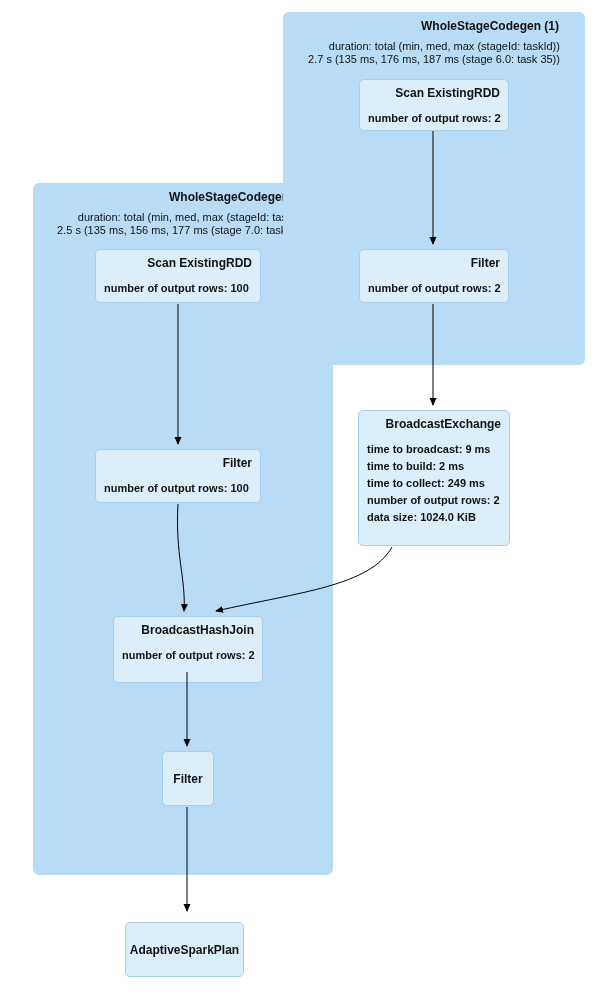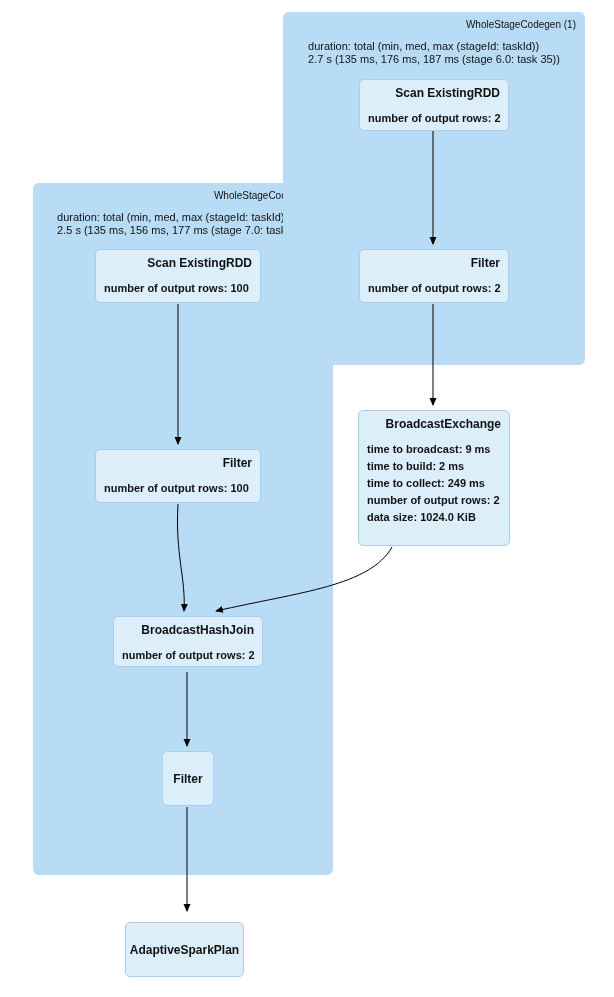--- a/index.html
+++ b/index.html
@@ -9,26 +9,26 @@
     font-size: 11px; color: #111; overflow: hidden;
   }
   .cluster {
     position: absolute;
     background: var(--cluster-fill, #b9dcf6);
     border-radius: 6px;
   }
   .cluster-codegen2 { left: 33px;  top: 183px; width: 300px; height: 692px; z-index: 1; }
   .cluster-codegen1 { left: 283px; top: 12px;  width: 302px; height: 353px; z-index: 2; }
   .cluster-title {
-    position: absolute; top: 7px; right: 9px;
-    font-size: 10px; font-weight: normal; white-space: nowrap;
+    position: absolute; top: 7px; right: 26px;
+    font-size: 12px; font-weight: bold; white-space: nowrap;
   }
   .cluster-duration {
     position: absolute; top: 28px; left: 50%; transform: translateX(-50%);
-    text-align: left; line-height: 13px; white-space: nowrap;
+    text-align: right; line-height: 13px; white-space: nowrap;
   }
   .node {
     position: absolute; z-index: 4;
     background: var(--node-fill, #ddeefb);
     border: 1px solid var(--node-border, #a9cfe8);
     border-radius: 5px; padding: 6px 8px; box-sizing: border-box;
     white-space: nowrap;
   }
   .node-title { font-size: 12px; font-weight: bold; line-height: 14px; text-align: right; }
   .node-metrics { margin-top: 10px; font-weight: bold; }
@@ -91,21 +91,21 @@
     </div>
   </div>
 
   <div class="node" style="left:95px;top:449px;width:166px;height:54px;">
     <div class="node-title">Filter</div>
     <div class="node-metrics">
       <div>number of output rows: 100</div>
     </div>
   </div>
 
-  <div class="node" style="left:113px;top:616px;width:150px;height:51px;">
+  <div class="node" style="left:113px;top:616px;width:150px;height:67px;">
     <div class="node-title">BroadcastHashJoin</div>
     <div class="node-metrics">
       <div>number of output rows: 2</div>
     </div>
   </div>
 
   <div class="node node-label-only" style="left:162px;top:751px;width:52px;height:55px;">
     <div class="node-title">Filter</div>
   </div>
 

